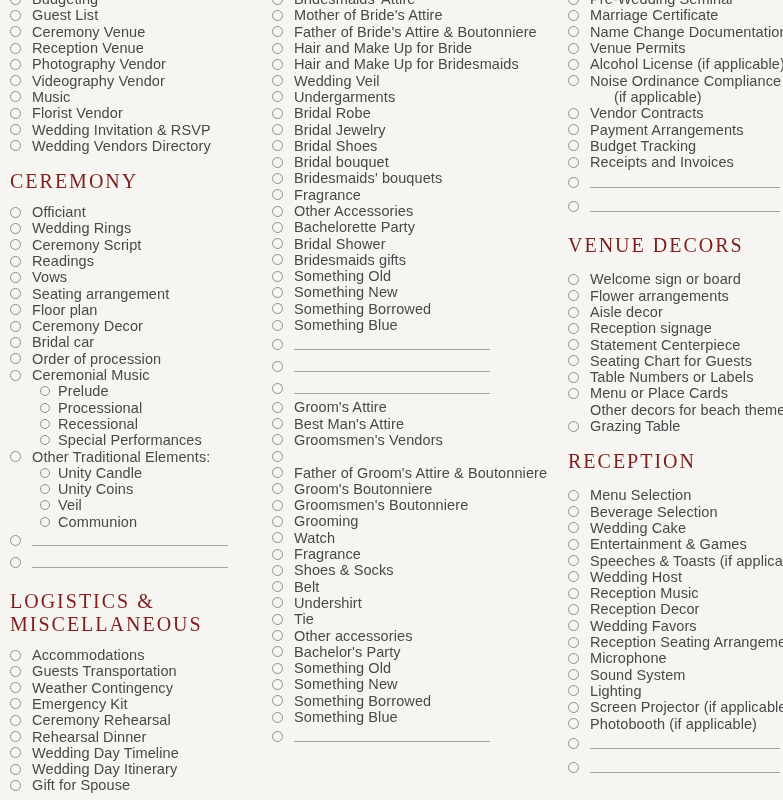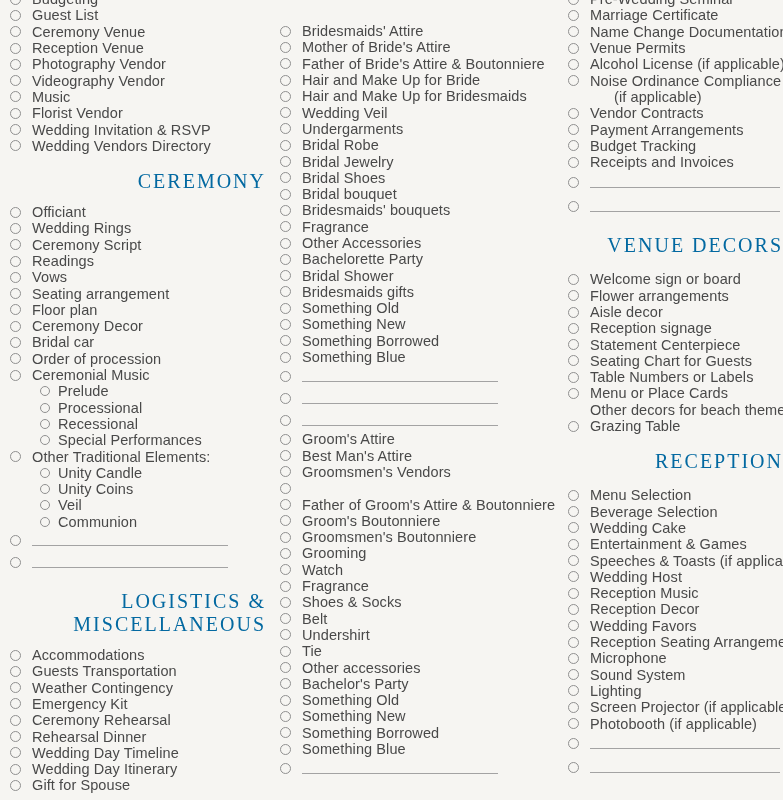--- a/index.html
+++ b/index.html
@@ -10,28 +10,27 @@
     width: 783px;
     height: 800px;
     overflow: hidden;
     position: relative;
     background: #f6f5f2;
     font-family: "Liberation Sans", sans-serif;
   }
   .page {
     position: absolute;
     inset: 0;
-    text-align: right;
   }
   .col {
     position: absolute;
     top: 0;
   }
   #col-left   { left: 10px;  width: 256px; }
-  #col-middle { left: 280px; width: 294px; margin-top: 32px; }
+  #col-middle { left: 272px; width: 294px; }
   #col-right  { left: 568px; width: 215px; }
 
   .row {
     display: flex;
     align-items: center;
     height: 16.3px;
     white-space: nowrap;
   }
   .row.clip { margin-top: -9px; }
   .row.blank { height: 22px; }
@@ -64,21 +63,21 @@
     border-bottom: 1px solid #a3a3a3;
     transform: translateY(5px);
   }
   #col-right .fill-line { width: 190px; }
 
   .header {
     font-family: "Liberation Serif", "DejaVu Serif", serif;
     font-size: 20px;
     line-height: 23px;
     letter-spacing: 2px;
-    color: #0369a1;
+    color: #7f1d1d;
     font-weight: 400;
     margin: 16px 0 11px 0;
   }
   #col-right .header { margin-top: 16px; margin-bottom: 14px; }
 </style>
 </head>
 <body>
 
 <div class="page" id="columns">
     <div class="col" id="col-left">

